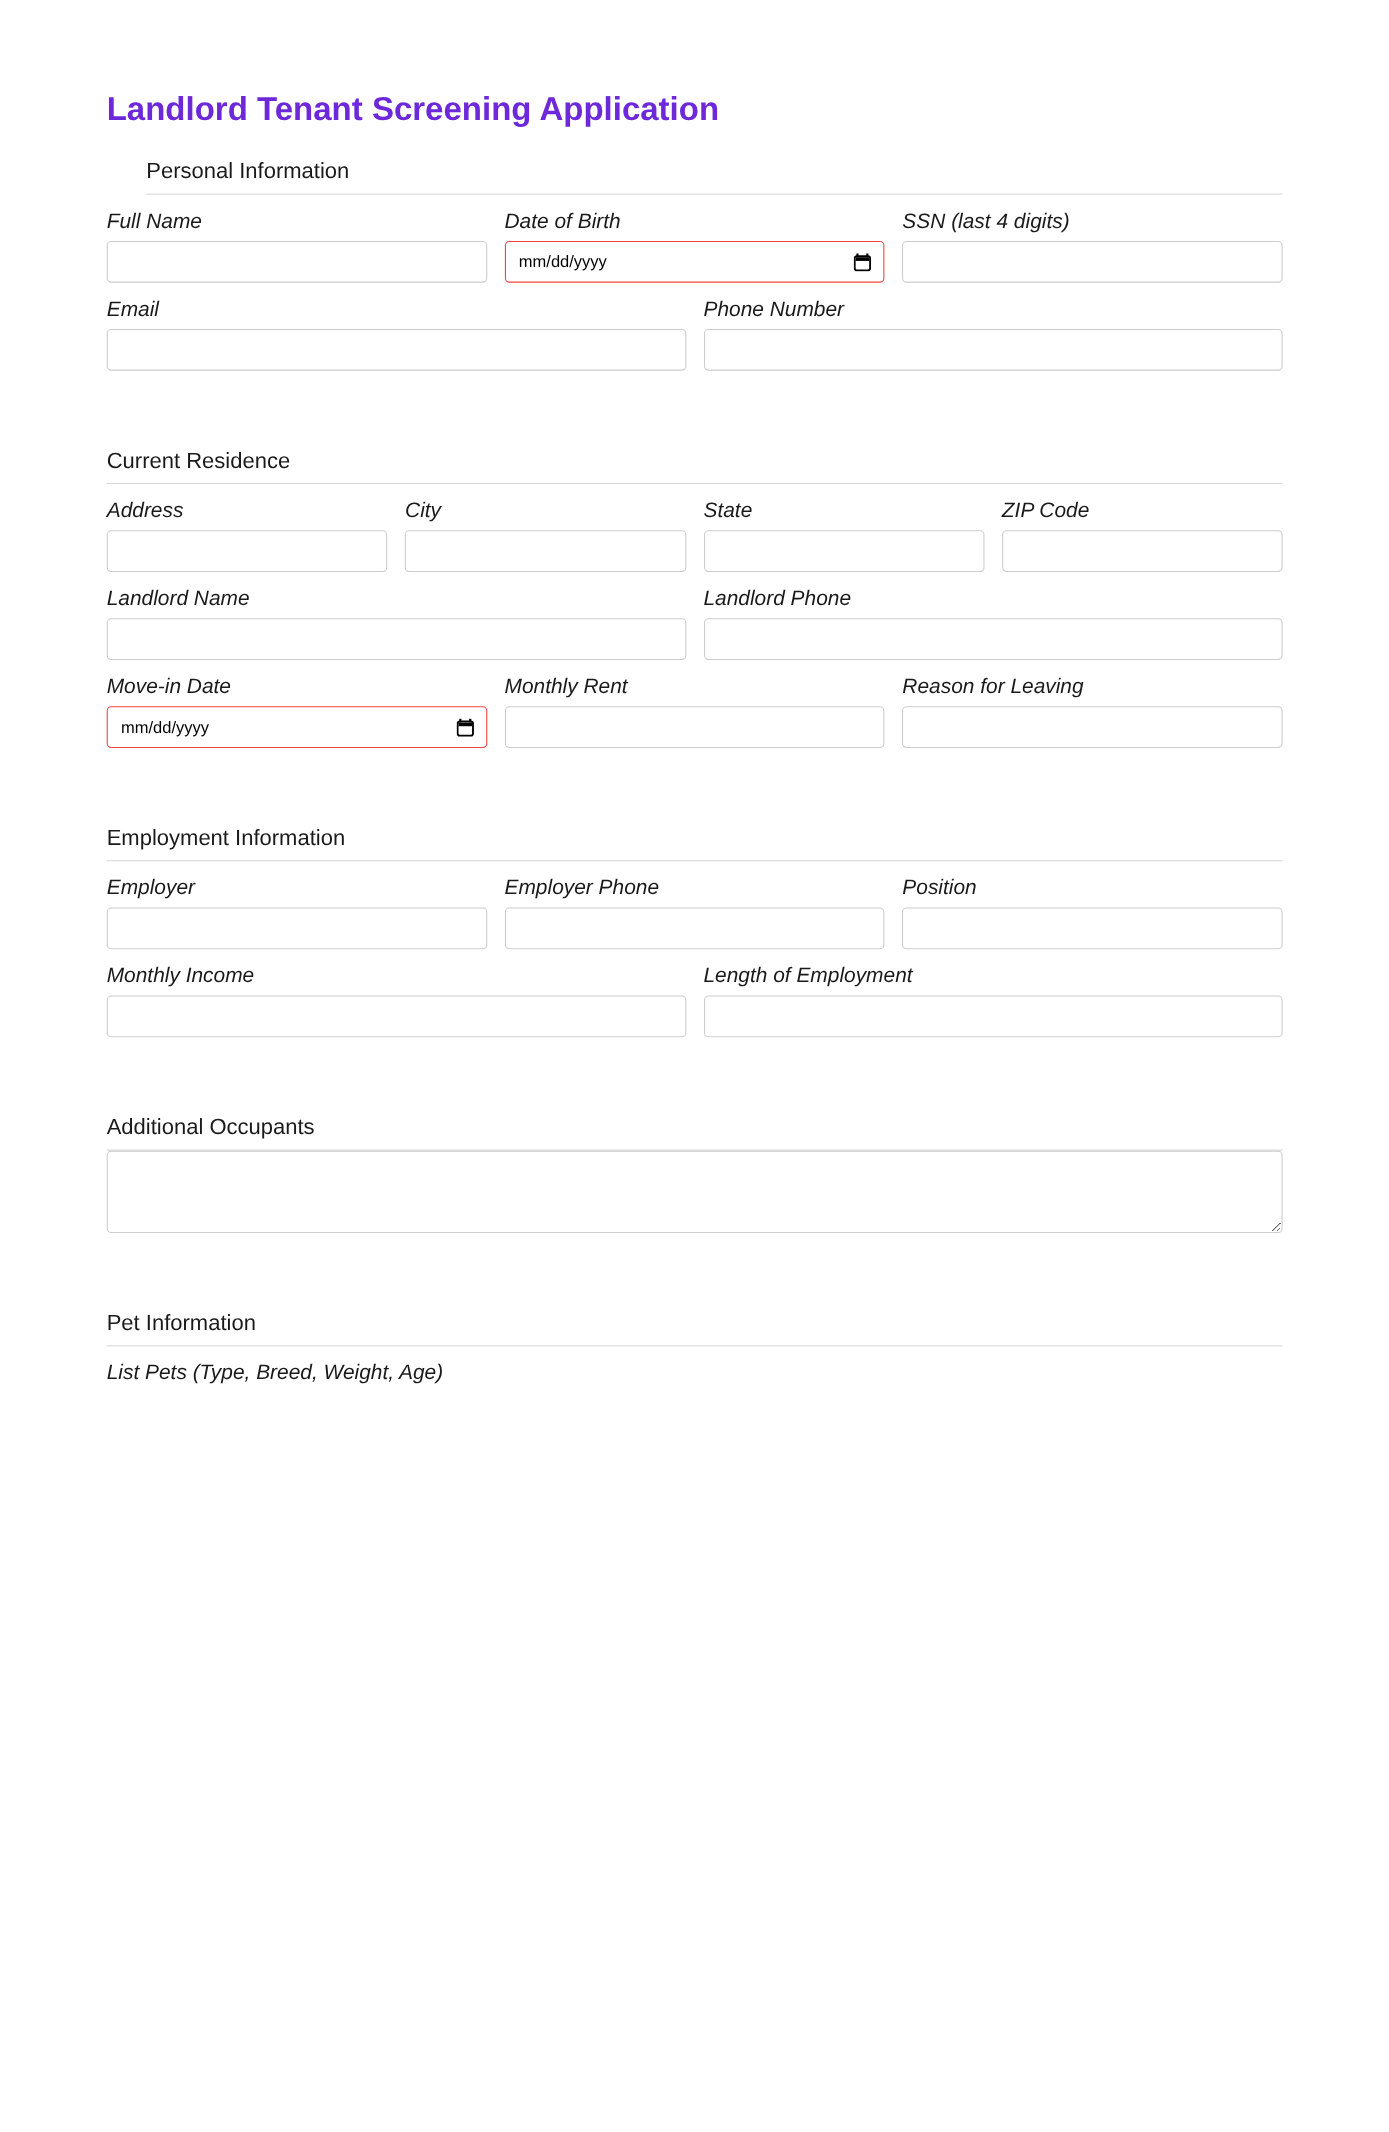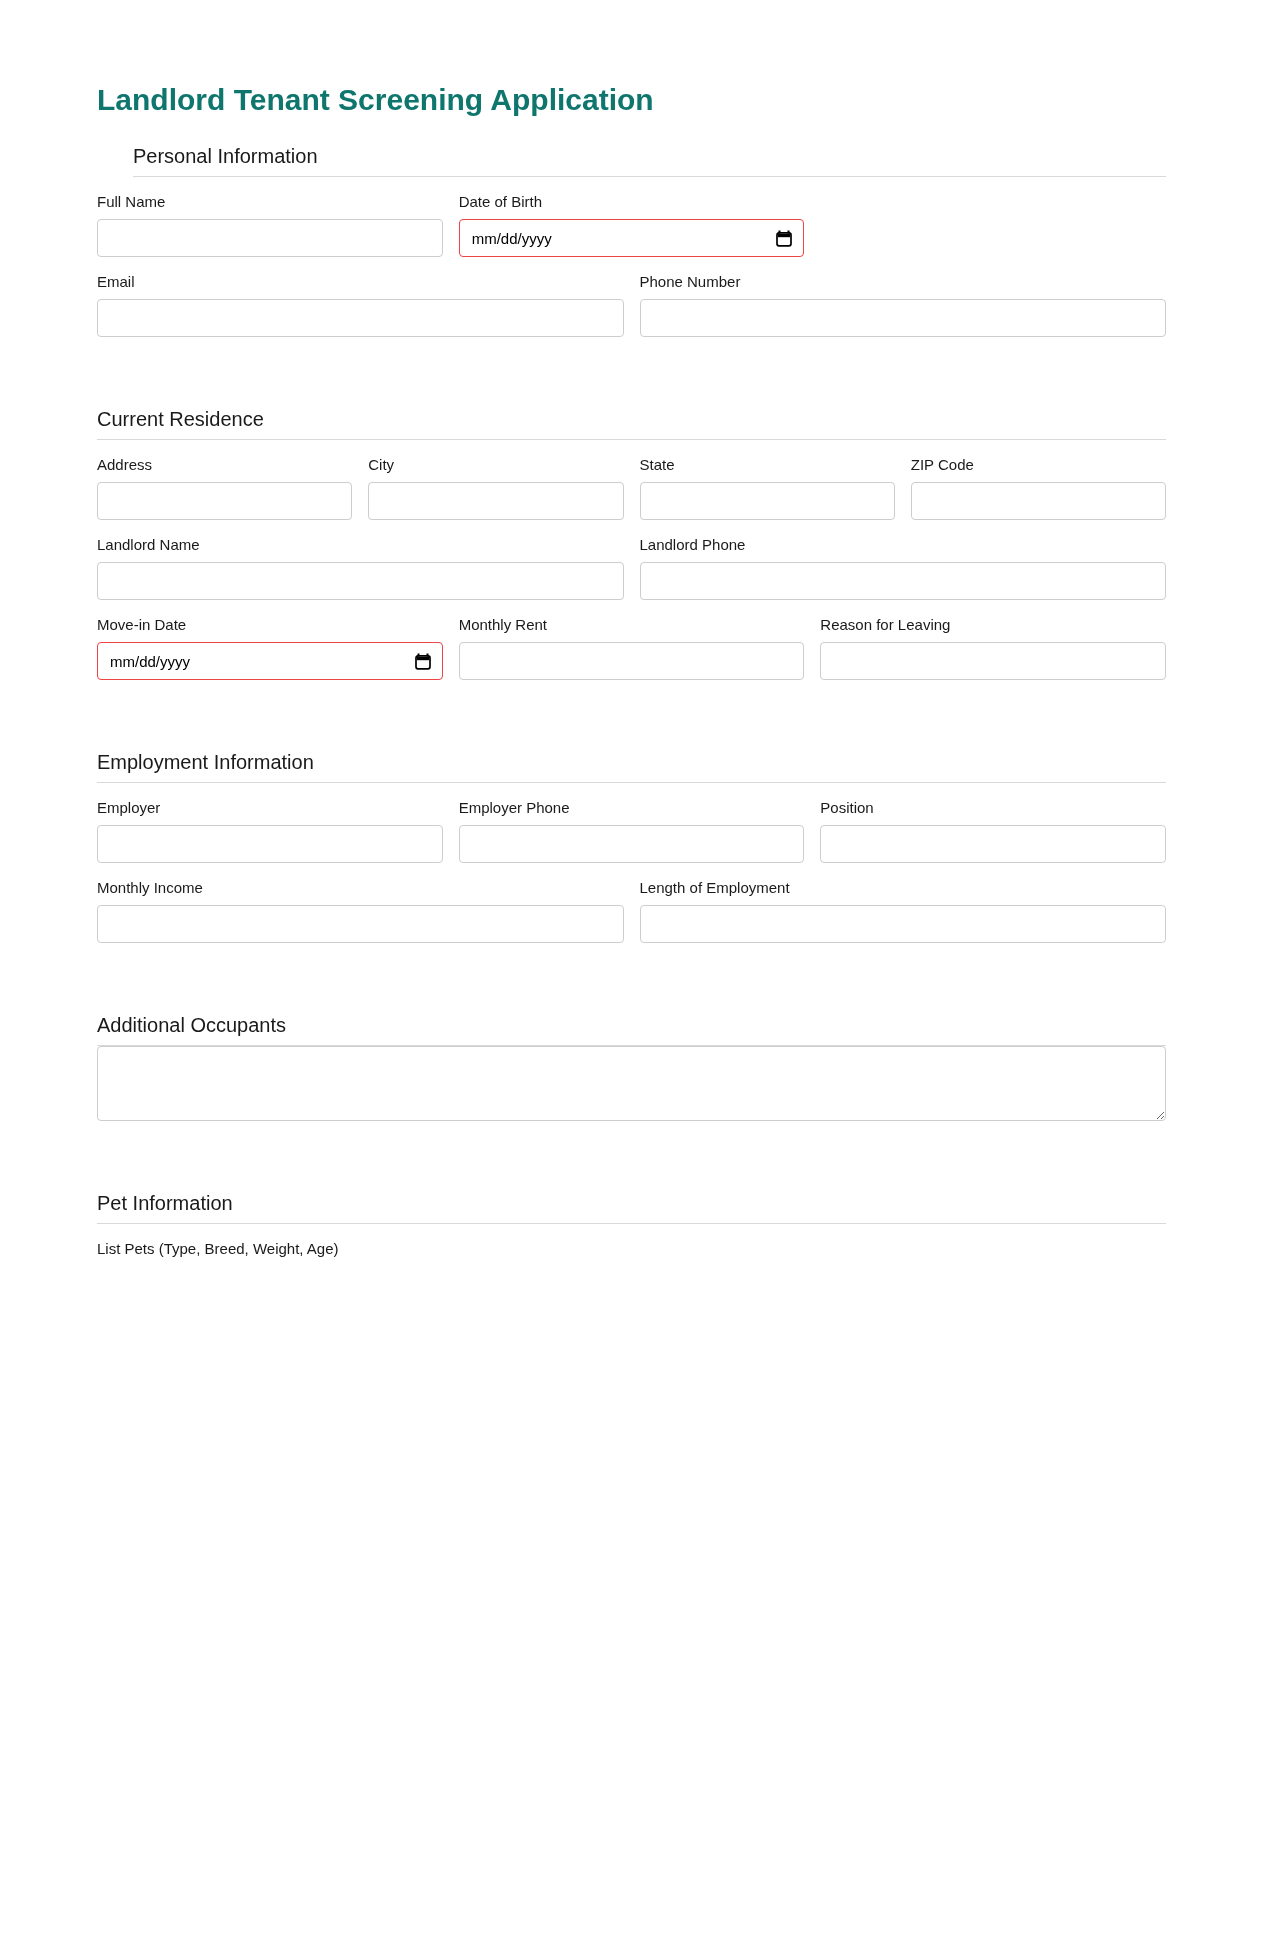--- a/index.html
+++ b/index.html
@@ -20,42 +20,43 @@
   .container {
     width: 1069px;
     margin: 0 auto;
     padding-top: 82px;
   }
   .page-title {
     font-size: 30px;
     font-weight: 700;
     line-height: 36px;
     margin: 0;
-    color: #0f766e;
+    color: #6d28d9;
   }
   .section-heading {
     font-size: 20px;
     font-weight: 400;
     line-height: 24px;
     margin: 70px 0 0 0;
     padding-bottom: 8px;
     border-bottom: 1px solid #d9d9d9;
     color: #1a1a1a;
   }
   .section-heading.first { margin-top: 26px; margin-left: 36px; }
   .row-2, .row-3, .row-4 { display: grid; column-gap: 16px; }
   .row-2 { grid-template-columns: repeat(2, 1fr); }
   .row-3 { grid-template-columns: repeat(3, 1fr); }
   .row-4 { grid-template-columns: repeat(4, 1fr); }
   .field-label {
-    font-size: 15px;
+    font-size: 19px;
     line-height: 18px;
     margin-top: 16px;
     margin-bottom: 8px;
     color: #1a1a1a;
+    font-style: italic;
   }
   .text-input {
     width: 100%;
     height: 38px;
     border: 1px solid #cdcdcd;
     border-radius: 4px;
     padding: 0 12px;
     font-family: "Liberation Sans", sans-serif;
     font-size: 15px;
     color: #1a1a1a;
@@ -116,20 +117,24 @@
             <span class="date-value">mm/dd/yyyy</span>
             <span class="calendar-icon">
               <svg width="16" height="17" viewBox="0 0 16 17">
                 <path d="M3.5 0.5v3M12.5 0.5v3" stroke="#000" stroke-width="2" fill="none"></path>
                 <rect x="1" y="2.8" width="14" height="13" rx="2" fill="none" stroke="#000" stroke-width="1.7"></rect>
                 <rect x="1.9" y="3.8" width="12.2" height="3.4" fill="#000"></rect>
               </svg>
             </span>
           </div>
         </div>
+        <div class="field">
+          <div class="field-label">SSN (last 4 digits)</div>
+          <input type="text" class="text-input" value="" style="">
+        </div>
       </div>
 
       <div class="row-2">
         <div class="field">
           <div class="field-label">Email</div>
           <input type="text" class="text-input" value="" style="">
         </div>
         <div class="field">
           <div class="field-label">Phone Number</div>
           <input type="text" class="text-input" value="" style="">

